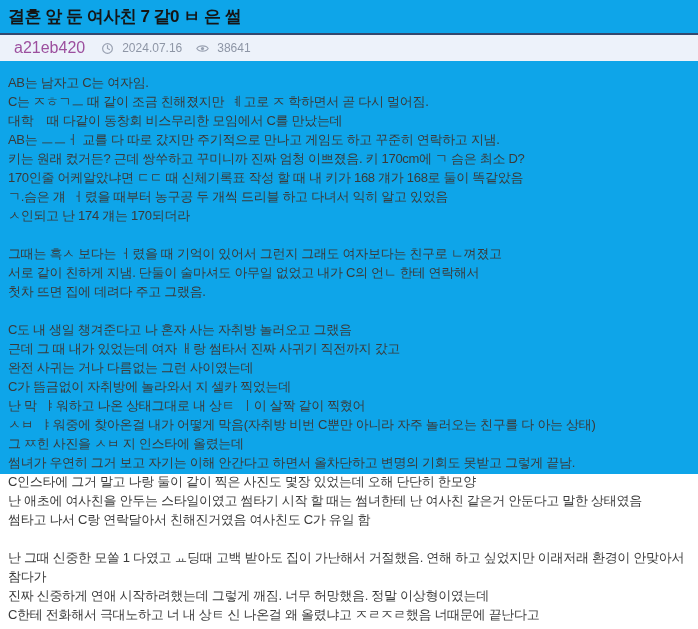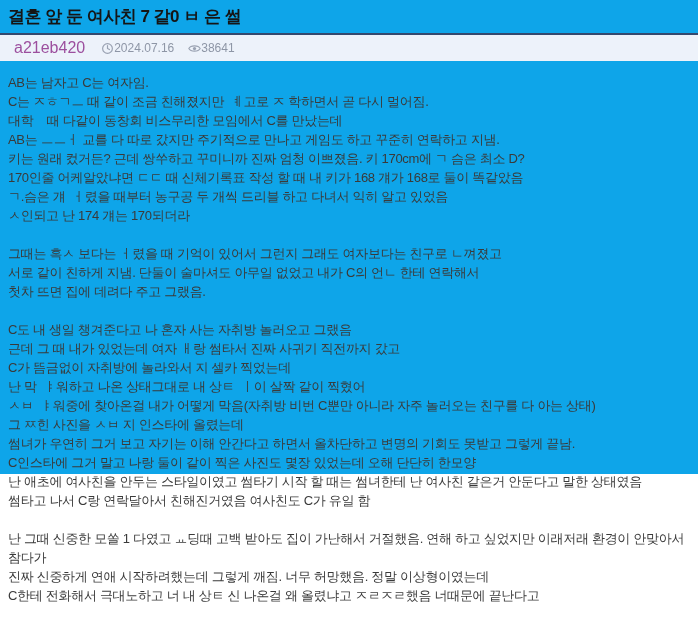--- a/index.html
+++ b/index.html
@@ -35,21 +35,21 @@
   .author {
     color: #9c4f9e;
     font-size: 16px;
     margin-right: 16px;
   }
   .meta-item {
     color: #8e96a6;
     font-size: 12px;
     display: flex;
     align-items: center;
-    gap: 0;
+    gap: 8px;
     margin-right: 14px;
   }
   .meta-icon {
     width: 13px;
     height: 13px;
     display: inline-block;
   }
   .meta-icon svg {
     width: 13px;
     height: 13px;
@@ -116,20 +116,21 @@
         <div class="line">ㅅ인되고 난 174 걔는 170되더라</div>
       </div>
       <div class="paragraph">
         <div class="line">그때는 흑ㅅ 보다는 ㅓ렸을 때 기억이 있어서 그런지 그래도 여자보다는 친구로 ㄴ껴졌고</div>
         <div class="line">서로 같이 친하게 지냄. 단둘이 술마셔도 아무일 없었고 내가 C의 언ㄴ 한테 연락해서</div>
         <div class="line">첫차 뜨면 집에 데려다 주고 그랬음.</div>
       </div>
       <div class="paragraph">
         <div class="line">C도 내 생일 챙겨준다고 나 혼자 사는 자취방 놀러오고 그랬음</div>
         <div class="line">근데 그 때 내가 있었는데 여자 ㅐ랑 썸타서 진짜 사귀기 직전까지 갔고</div>
+        <div class="line">완전 사귀는 거나 다름없는 그런 사이였는데</div>
         <div class="line">C가 뜸금없이 자취방에 놀라와서 지 셀카 찍었는데</div>
         <div class="line">난 막  ㅑ워하고 나온 상태그대로 내 상ㅌ  ㅣ이 살짝 같이 찍혔어</div>
         <div class="line">ㅅㅂ  ㅑ워중에 찾아온걸 내가 어떻게 막음(자취방 비번 C뿐만 아니라 자주 놀러오는 친구를 다 아는 상태)</div>
         <div class="line">그 ㅉ힌 사진을 ㅅㅂ 지 인스타에 올렸는데</div>
         <div class="line">썸녀가 우연히 그거 보고 자기는 이해 안간다고 하면서 올차단하고 변명의 기회도 못받고 그렇게 끝남.</div>
         <div class="line">C인스타에 그거 말고 나랑 둘이 같이 찍은 사진도 몇장 있었는데 오해 단단히 한모양</div>
         <div class="line">난 애초에 여사친을 안두는 스타일이였고 썸타기 시작 할 때는 썸녀한테 난 여사친 같은거 안둔다고 말한 상태였음</div>
         <div class="line">썸타고 나서 C랑 연락달아서 친해진거였음 여사친도 C가 유일 함</div>
       </div>
       <div class="paragraph">

